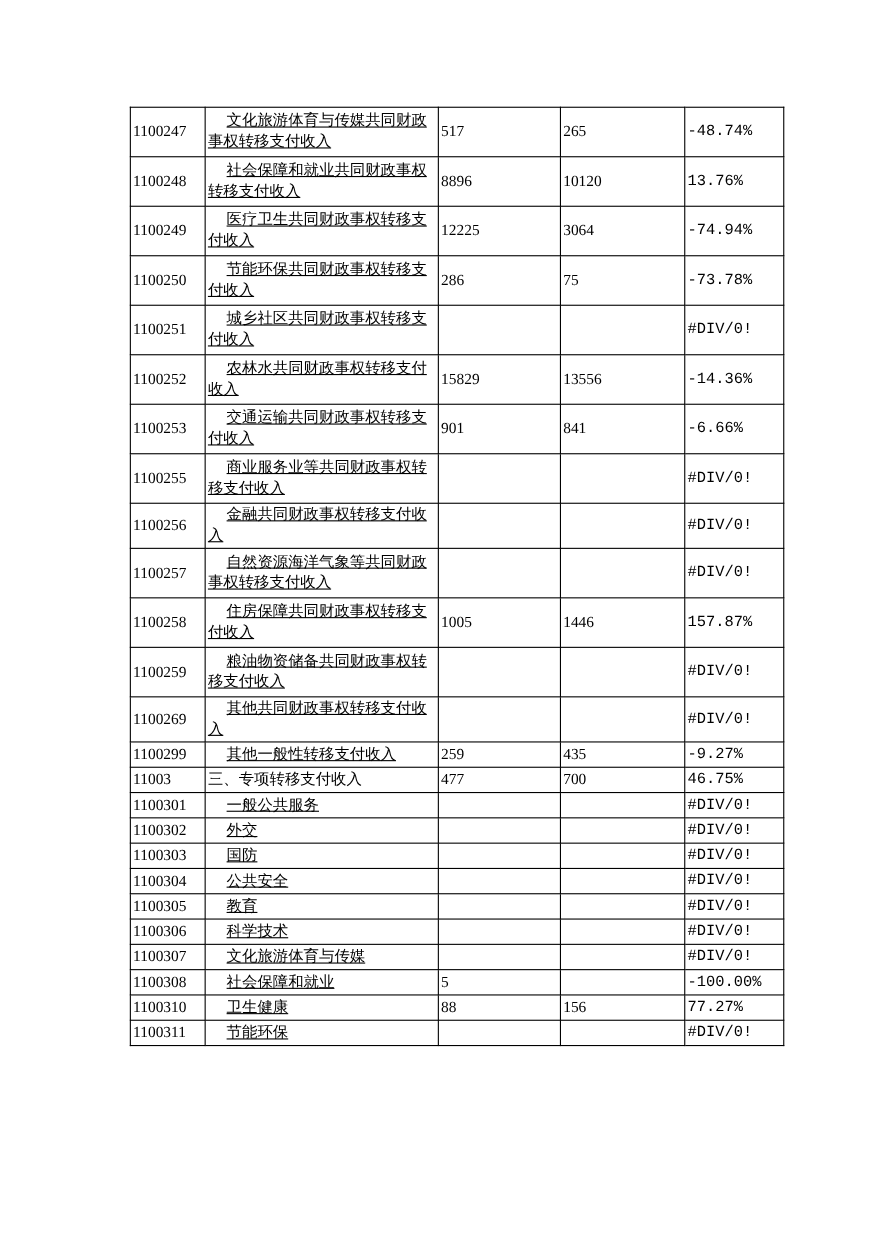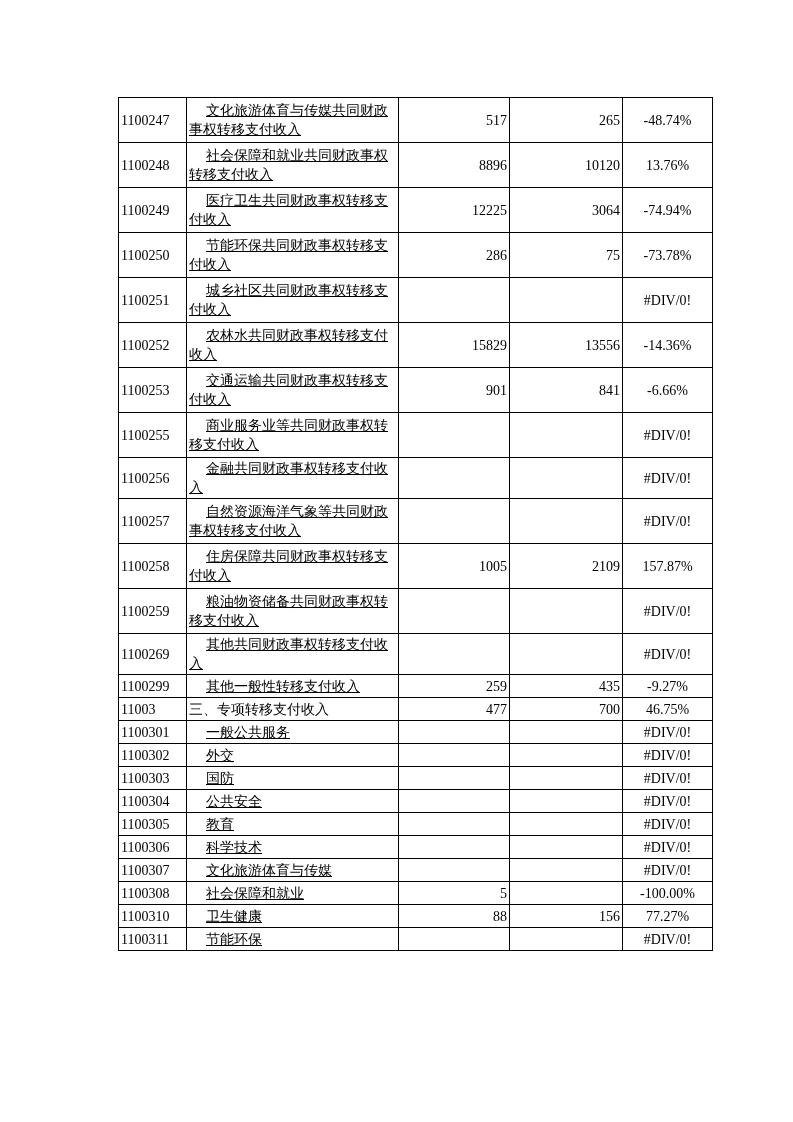--- a/index.html
+++ b/index.html
@@ -46,26 +46,26 @@
   td.td-name {
     text-align: left;
     padding-left: 3px;
     padding-right: 3px;
   }
   td.td-name.indent {
     text-indent: 17px;
     text-decoration: underline;
   }
   td.td-num {
-    text-align: right;
     padding-right: 2px;
   }
   td.td-pct {
-    text-align: center;
+    text-align: left;
     padding-right: 3px;
+    font-family: Liberation Mono, monospace;
   }
 </style>
 </head>
 <body>
 
 <div class="page">
   <table class="budget-table">
     <colgroup>
       <col style="width:68px">
       <col style="width:212px">
@@ -141,21 +141,21 @@
           <td class="td-code">1100257</td>
           <td class="td-name indent">自然资源海洋气象等共同财政事权转移支付收入</td>
           <td class="td-num"></td>
           <td class="td-num"></td>
           <td class="td-pct">#DIV/0!</td>
         </tr>
         <tr class="row-tall">
           <td class="td-code">1100258</td>
           <td class="td-name indent">住房保障共同财政事权转移支付收入</td>
           <td class="td-num">1005</td>
-          <td class="td-num">2109</td>
+          <td class="td-num">1446</td>
           <td class="td-pct">157.87%</td>
         </tr>
         <tr class="row-tall">
           <td class="td-code">1100259</td>
           <td class="td-name indent">粮油物资储备共同财政事权转移支付收入</td>
           <td class="td-num"></td>
           <td class="td-num"></td>
           <td class="td-pct">#DIV/0!</td>
         </tr>
         <tr class="row-short">

